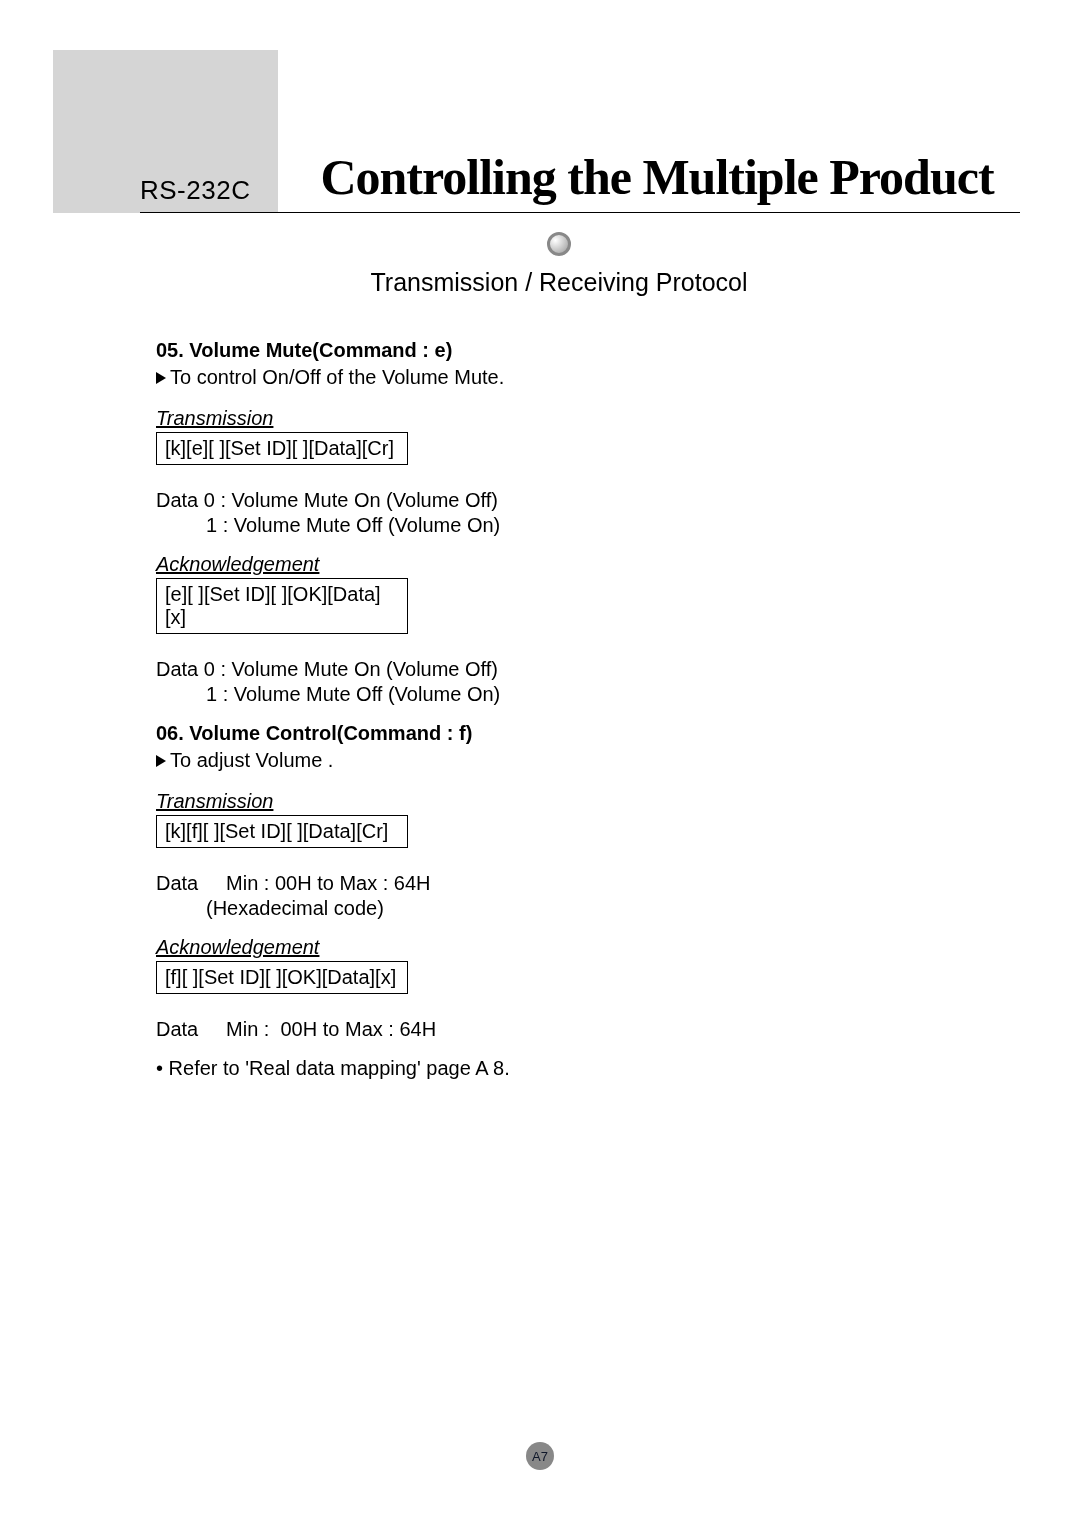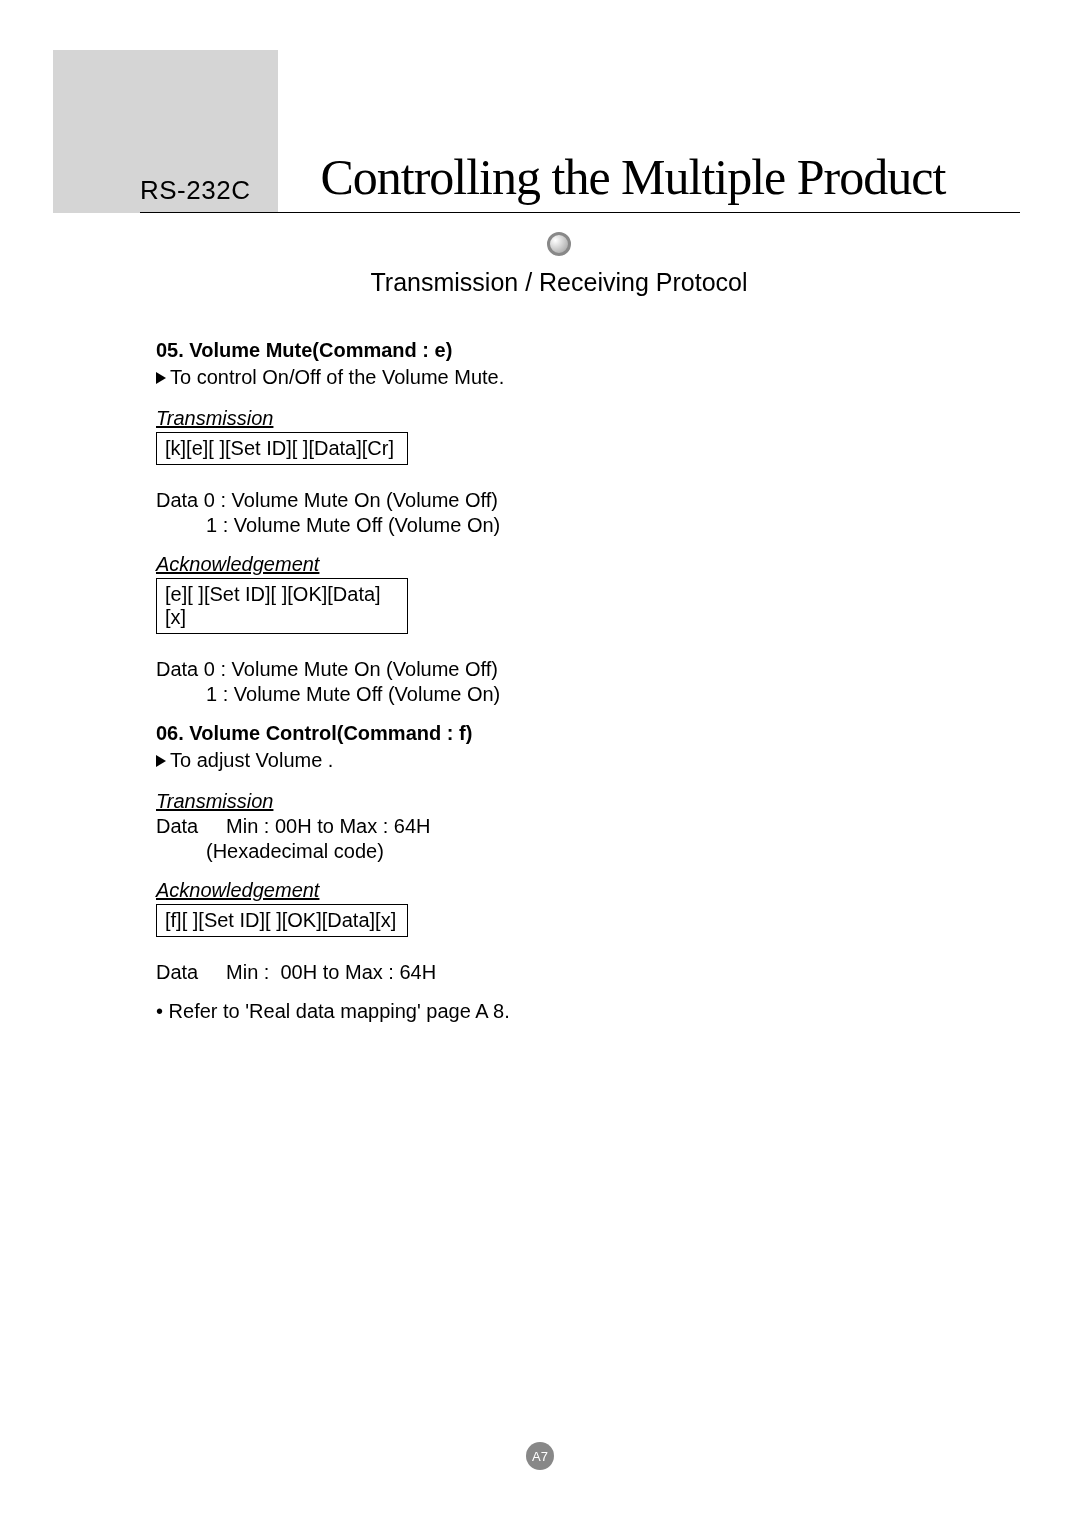--- a/index.html
+++ b/index.html
@@ -34,21 +34,21 @@
       gap: 70px;
     }
     .header-label {
       font-size: 26px;
       font-weight: normal;
       letter-spacing: 0.5px;
     }
     .header-title {
       font-family: "Times New Roman", Times, serif;
       font-size: 50px;
-      font-weight: normal;
+      font-weight: bold;
       letter-spacing: -1px;
     }
     .content {
       position: absolute;
       top: 232px;
       left: 124px;
       width: 870px;
     }
     .subheading-row {
       display: flex;
@@ -120,21 +120,21 @@
     }
     .page-number {
       position: absolute;
       bottom: 58px;
       left: 50%;
       transform: translateX(-50%);
       width: 28px;
       height: 28px;
       background: #888;
       border-radius: 50%;
-      color: #ffffff;
+      color: #0f172a;
       font-size: 13px;
       display: flex;
       align-items: center;
       justify-content: center;
     }
   </style>
 </head>
 <body>
 
 <div class="left-bar"></div>
@@ -171,20 +171,21 @@
     </div>
   </div>
 
   <div class="section">
     <div class="section-title">06. Volume  Control(Command : f)</div>
     <div class="arrow-line">
       <span class="arrow"></span><span>To adjust Volume .</span>
     </div>
 
     <div class="label-underline">Transmission</div>
+    <div class="code-box">[k][f][ ][Set ID][ ][Data][Cr]</div>
     <div class="data-block">
       <div class="data-line" style="white-space: pre;">Data     Min : 00H to Max : 64H</div>
       <div class="data-line" style="white-space: pre;">         (Hexadecimal code)</div>
     </div>
 
     <div class="label-underline">Acknowledgement</div>
     <div class="code-box">[f][ ][Set ID][ ][OK][Data][x]</div>
     <div class="data-block">
       <div class="data-line" style="white-space: pre;">Data     Min :  00H to Max : 64H</div>
     </div>

